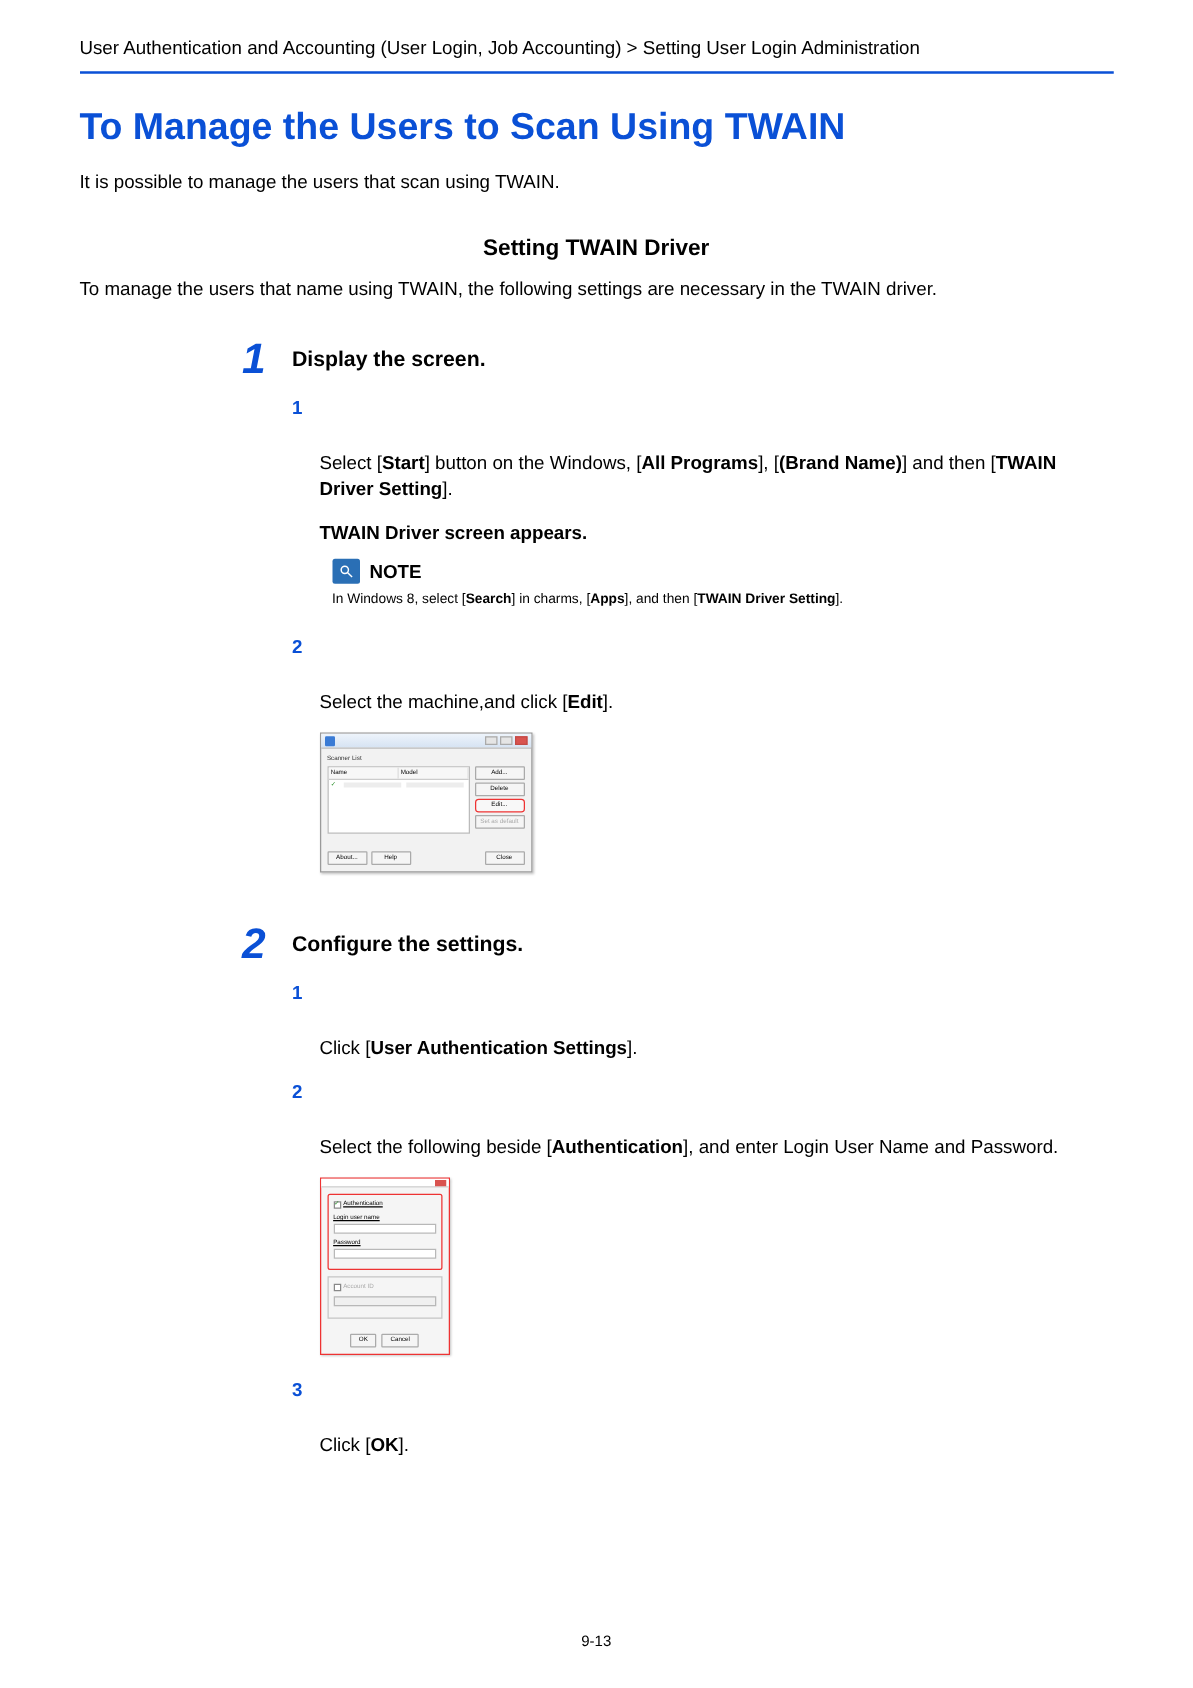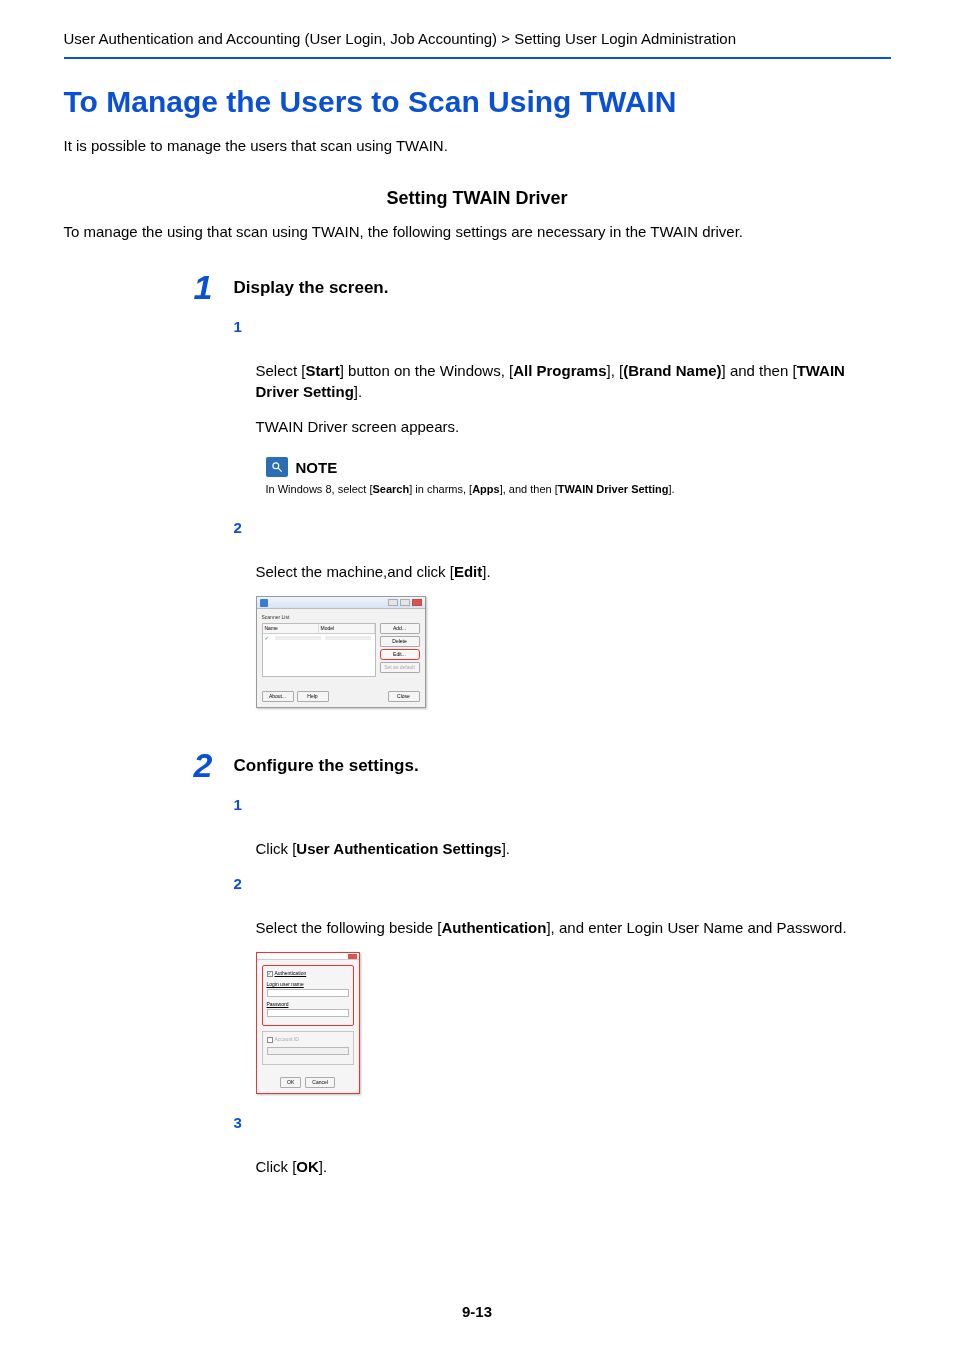--- a/index.html
+++ b/index.html
@@ -72,21 +72,21 @@
   }
   .substep-num {
     color: #0a50d6;
     font-weight: 900;
     width: 22px;
     flex-shrink: 0;
     font-size: 15px;
   }
   .substep-text { flex: 1; margin-top: 44px; }
   .strong { font-weight: bold; }
-  .indented-text { margin-left: 22px; margin-bottom: 20px; }
+  .indented-text { margin-left: 22px; margin-bottom: 10px; font-weight: bold; }
   .note-box {
     margin-left: 32px;
     margin-bottom: 20px;
   }
   .note-header {
     display: flex;
     align-items: center;
     gap: 8px;
     margin-bottom: 4px;
   }
@@ -180,37 +180,36 @@
   .dlg2 .field.dis { background:#f0f0f0;}
   .dlg2 .footer{ display:flex; justify-content:center; gap:4px; padding:3px 5px 5px;}
   .dlg2 .footer .btn{ font-size:5px;background:#f5f5f5;border:1px solid #aaa;padding:1px 6px;border-radius:1px;}
   .dlg2 .auth-outline{ border:1.5px solid #e33; border-radius:2px; padding:4px; margin-bottom:5px;}
 
   .page-number {
     position: absolute;
     bottom: 28px;
     left: 0; right: 0;
     text-align: center;
-    font-size: 15px;
-    font-weight: bold;
+    font-size: 12px;
   }
 </style>
 </head>
 <body>
 
 <div class="page">
 
   <div class="breadcrumb">User Authentication and Accounting (User Login, Job Accounting) &gt; Setting User Login Administration</div>
 
   <h1 class="page-title">To Manage the Users to Scan Using TWAIN</h1>
 
   <div class="intro">It is possible to manage the users that scan using TWAIN.</div>
 
   <div class="sub-heading">Setting TWAIN Driver</div>
-  <div class="sub-text">To manage the using that scan using TWAIN, the following settings are necessary in the TWAIN driver.</div>
+  <div class="sub-text">To manage the users that name using TWAIN, the following settings are necessary in the TWAIN driver.</div>
 
   <div class="step">
     <div class="step-num">1</div>
     <div class="step-body">
       <div class="step-title">Display the screen.</div>
 
       <div class="substeps">
         <div class="substep">
           <div class="substep-num">1</div>
           <div class="substep-text">

